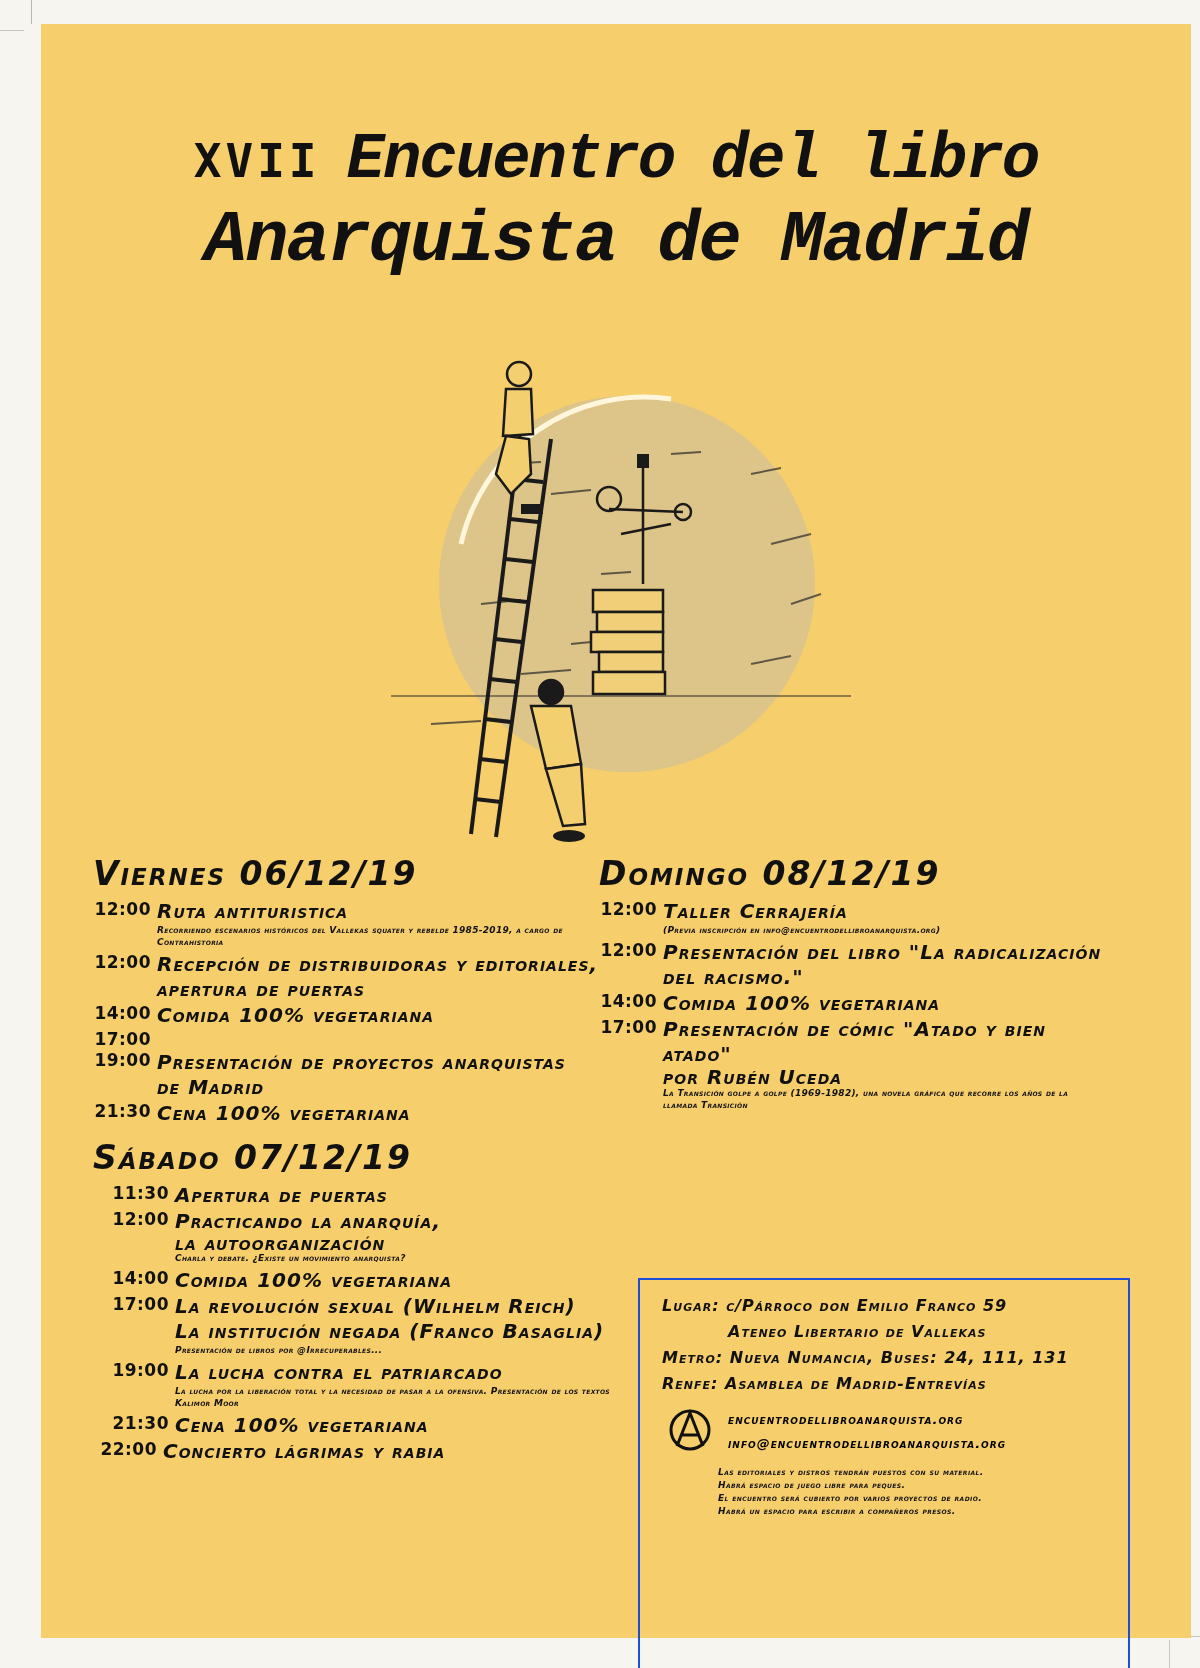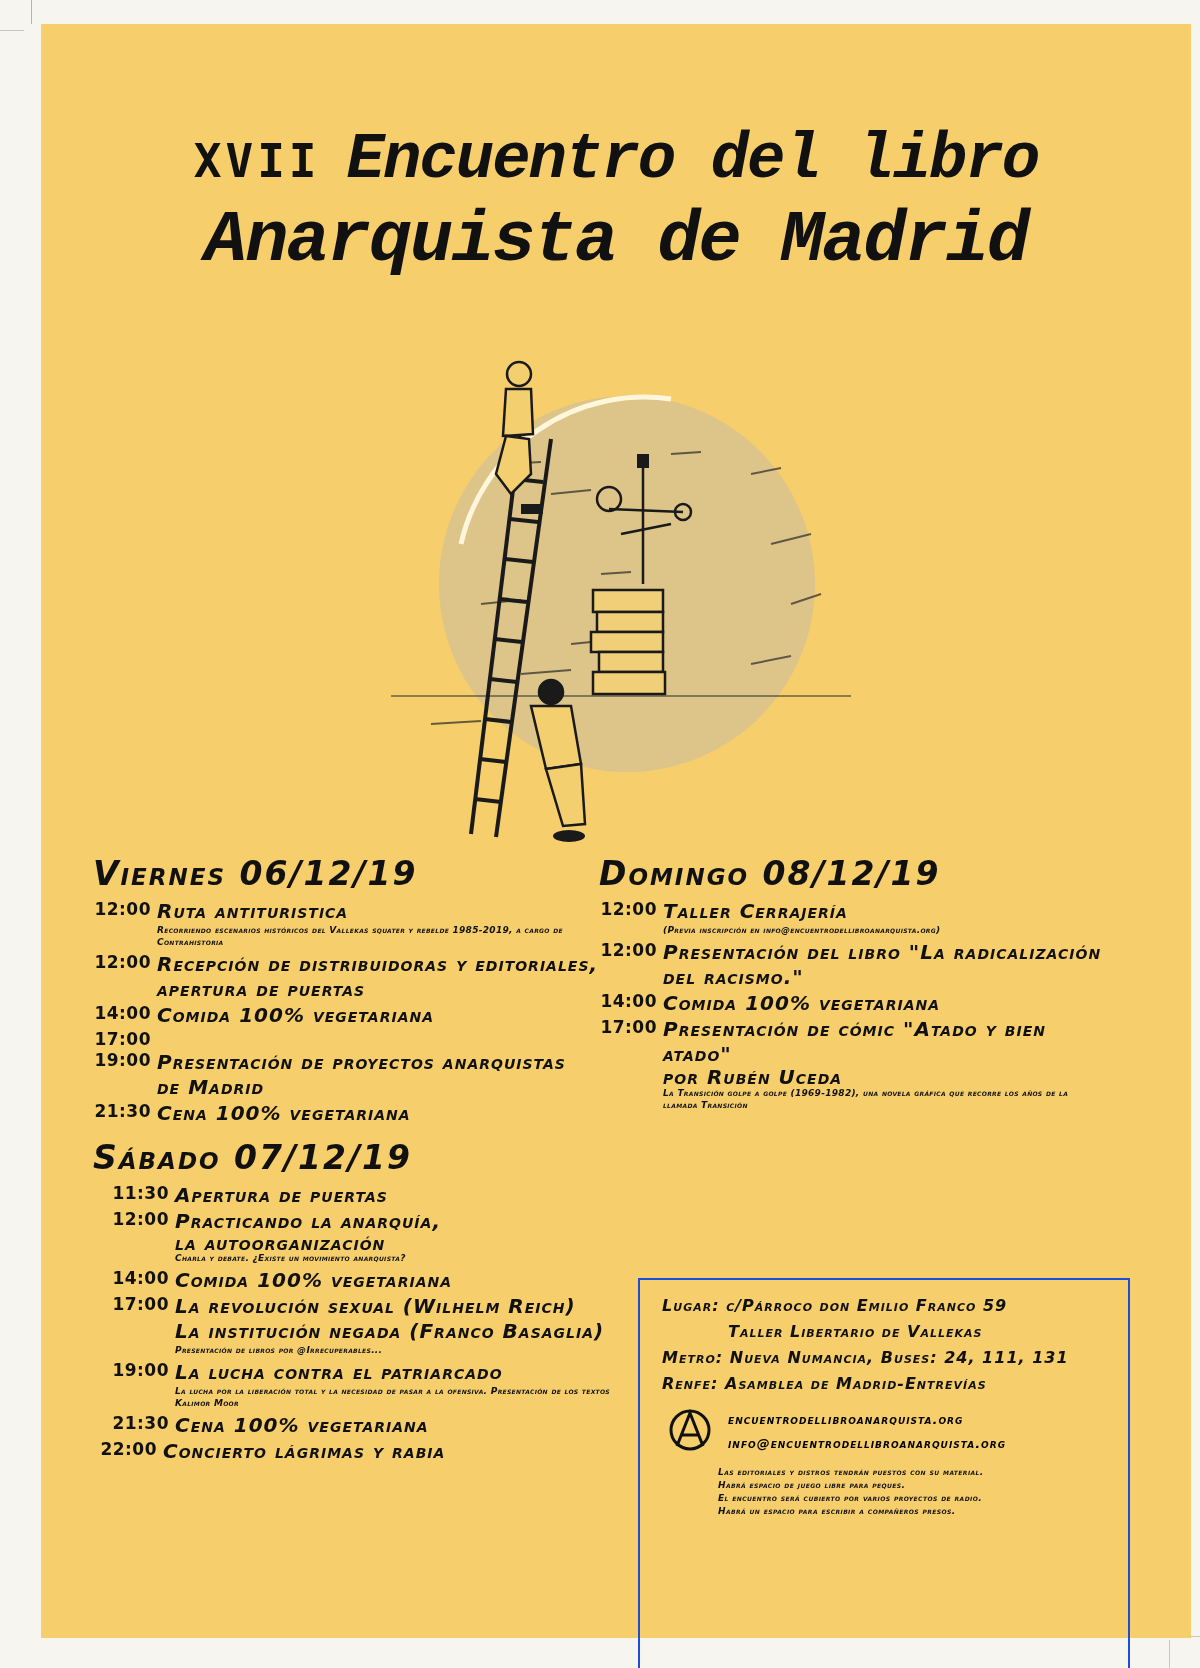--- a/index.html
+++ b/index.html
@@ -267,21 +267,21 @@
         <div class="event-desc" style="width:410px">La Transición golpe a golpe (1969-1982), una novela gráfica que recorre los años de la llamada Transición</div>
       </div>
     </div>
   </div>
 
   <div class="info-box">
     <div class="info-line" style="top:16px;">
       <span>Lugar:</span>
       <span>c/Párroco don Emilio Franco 59</span>
     </div>
-    <div class="info-line info-indent" style="top:42px;">Taller Libertario de Vallekas</div>
+    <div class="info-line info-indent" style="top:42px;">Ateneo Libertario de Vallekas</div>
     <div class="info-line" style="top:68px;">
       <span>Metro:</span>
       <span>Nueva Numancia, Buses: 24, 111, 131</span>
     </div>
     <div class="info-line" style="top:94px;">
       <span>Renfe:</span>
       <span>Asamblea de Madrid-Entrevías</span>
     </div>
 
     <svg class="anarchy-icon" style="top:128px" viewBox="0 0 44 44">

